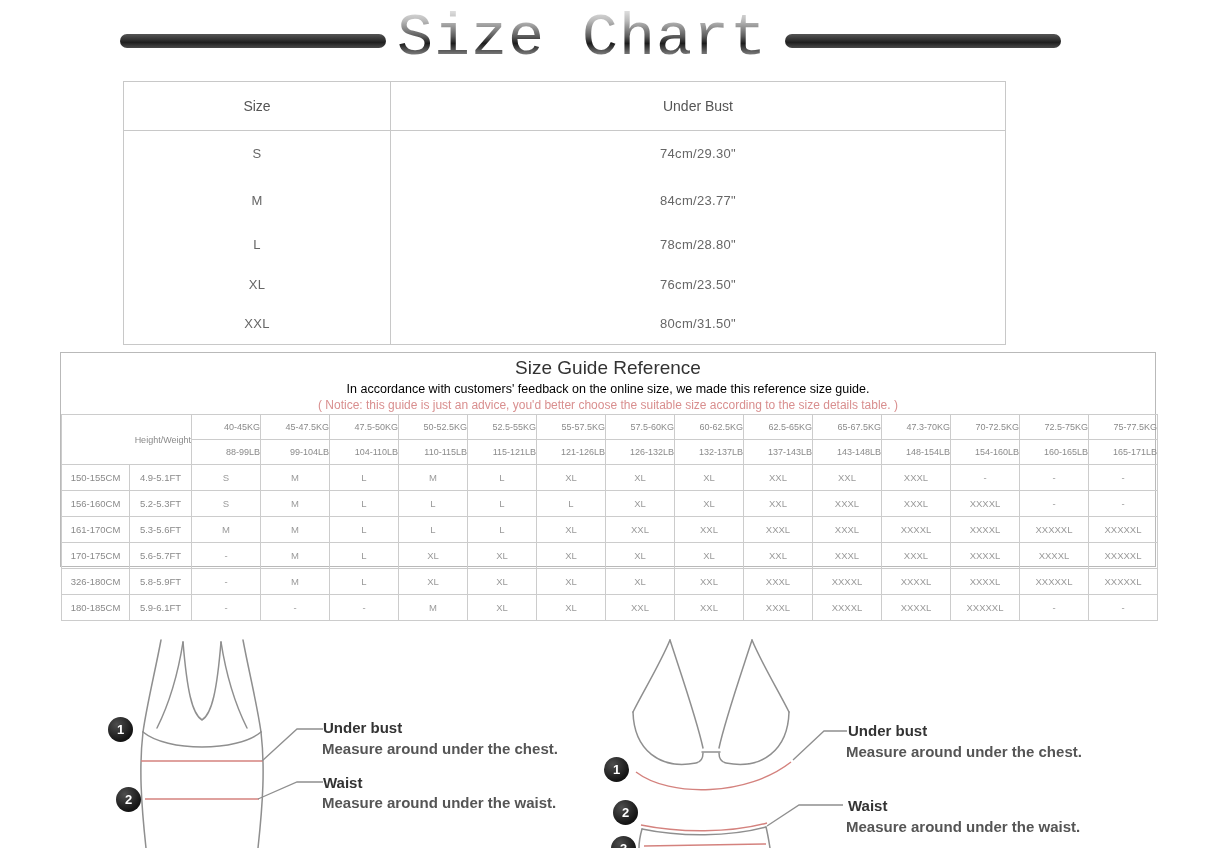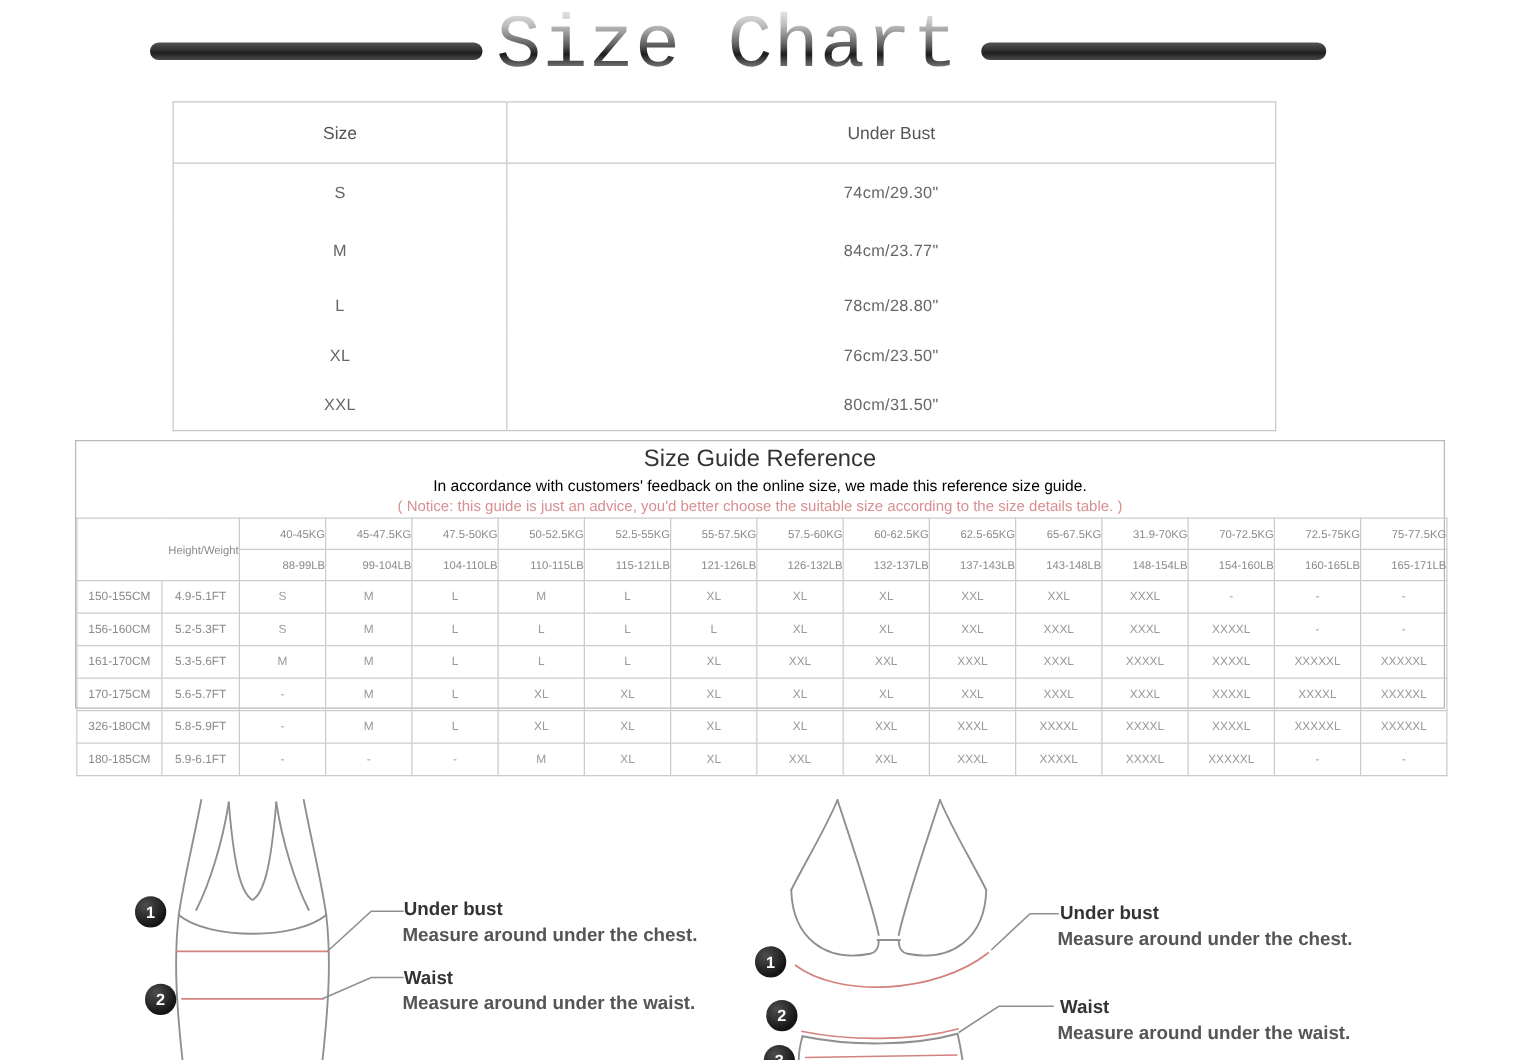--- a/index.html
+++ b/index.html
@@ -16,21 +16,21 @@
     display:flex; align-items:center; justify-content:center; }
   .title-text { font-family:Liberation Mono, monospace; font-size:60px; font-weight:500;
     letter-spacing:1px; color:#555; }
   @supports ((-webkit-background-clip:text) or (background-clip:text)) {
     .title-text {
       background:linear-gradient(180deg,#f8f8f8 0%,#b9b9b9 25%,#5a5a5a 48%,#1c1c1c 58%,#6f6f6f 72%,#e8e8e8 100%);
       -webkit-background-clip:text; background-clip:text; color:transparent; }
   }
 
   
-  .t1-wrap { position:absolute; left:138px; top:81px; width:883px; height:264px; }
+  .t1-wrap { position:absolute; left:123px; top:81px; width:883px; height:264px; }
   table.t1 { width:100%; height:100%; border-collapse:collapse; table-layout:fixed; }
   table.t1 th, table.t1 td { border:0; text-align:center; vertical-align:middle; }
   table.t1 { border:1px solid #c8c8c8; }
   table.t1 thead th { height:49px; border-bottom:1px solid #c8c8c8; font-weight:400;
     font-size:14px; color:#555; }
   table.t1 th.c1, table.t1 td.c1 { border-right:1px solid #c8c8c8; width:267px; }
   table.t1 tbody td { font-size:13px; color:#666; letter-spacing:.3px; }
   table.t1 tbody tr:nth-child(1) td { height:46px; }
   table.t1 tbody tr:nth-child(2) td { height:47px; }
   table.t1 tbody tr:nth-child(3) td { height:42px; }
@@ -124,21 +124,21 @@
         <th>40-45KG</th>
             <th>45-47.5KG</th>
             <th>47.5-50KG</th>
             <th>50-52.5KG</th>
             <th>52.5-55KG</th>
             <th>55-57.5KG</th>
             <th>57.5-60KG</th>
             <th>60-62.5KG</th>
             <th>62.5-65KG</th>
             <th>65-67.5KG</th>
-            <th>31.9-70KG</th>
+            <th>47.3-70KG</th>
             <th>70-72.5KG</th>
             <th>72.5-75KG</th>
             <th>75-77.5KG</th>
           </tr>
         <tr>
             <th>88-99LB</th>
             <th>99-104LB</th>
             <th>104-110LB</th>
             <th>110-115LB</th>
             <th>115-121LB</th>

